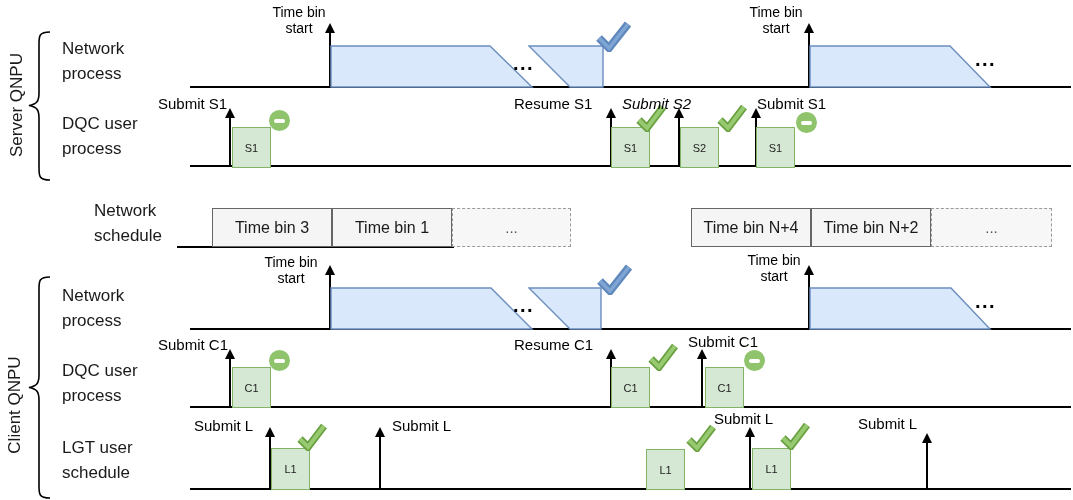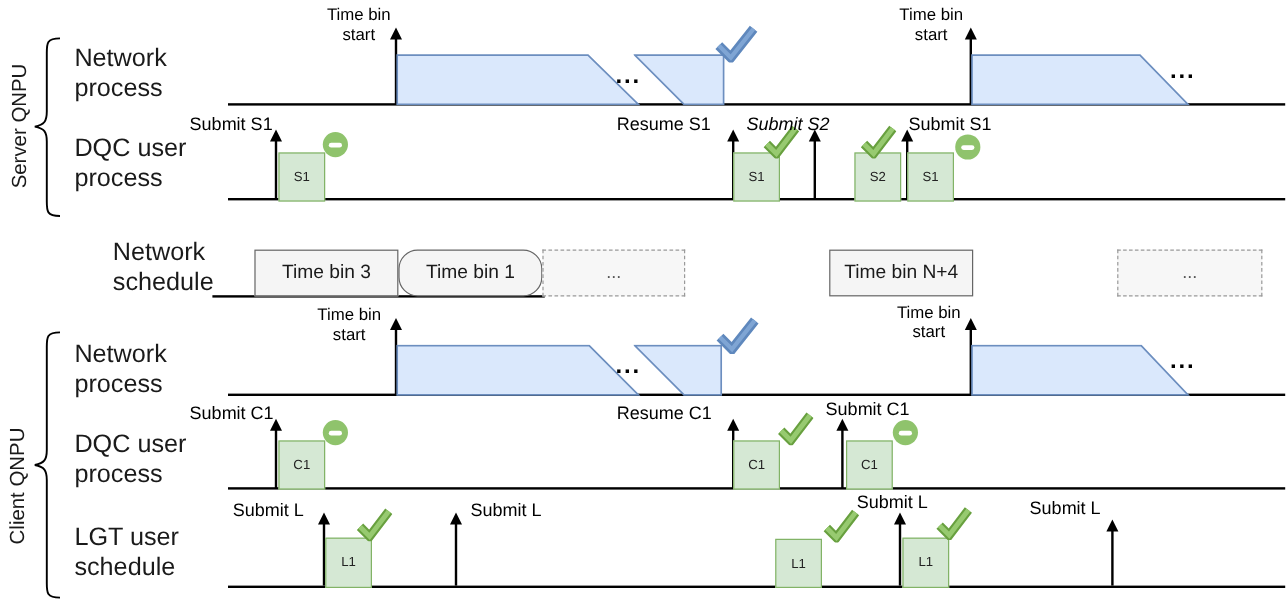--- a/index.html
+++ b/index.html
@@ -1,20 +1,20 @@
 <!DOCTYPE html>
 <html><head>
 <meta charset="utf-8">
 <style>
   html,body{margin:0;padding:0;background:#fff;}
   .canvas{position:relative;width:1073px;height:500px;background:#fff;overflow:hidden;
           font-family:"Liberation Sans",sans-serif;color:#111;}
   .abs{position:absolute;}
   .timeline{position:absolute;height:0;border-top:2px solid #000;}
-  .rowlabel{position:absolute;width:108px;font-size:21px;line-height:25px;color:#1a1a1a;}
+  .rowlabel{position:absolute;width:108px;font-size:17px;line-height:25px;color:#1a1a1a;}
   .rotlabel{position:absolute;height:20px;font-size:17px;color:#1a1a1a;text-align:center;
             transform:rotate(-90deg);transform-origin:center center;white-space:nowrap;}
   .tbstart{position:absolute;width:60px;font-size:14px;line-height:16px;text-align:center;color:#000;}
   .evlabel{position:absolute;font-size:15px;white-space:nowrap;color:#000;}
   .arrow{position:absolute;width:2px;}
   .arrow .stem{position:absolute;left:0;top:7px;bottom:0;width:2px;background:#000;}
   .arrow .head{position:absolute;left:-4px;top:0;width:0;height:0;
                border-left:5px solid transparent;border-right:5px solid transparent;
                border-bottom:10px solid #000;}
   .gbox{position:absolute;width:39px;height:41px;background:#d5e8d4;border:1.5px solid #82b366;
@@ -101,41 +101,42 @@
   <svg class="abs" style="left:636px;top:104px;" width="30" height="28">
     <path d="M3 16 L11 24 L27 3" fill="none" stroke="#68a03f" stroke-width="7.5"></path>
     <path d="M3 16 L11 24 L27 3" fill="none" stroke="#97ca70" stroke-width="4"></path>
   </svg>
 
   <div class="evlabel" style="left:622px;top:95px;font-style:italic;">Submit S2</div>
   <div class="arrow" style="left:678px;top:108px;height:58px;">
       <span class="head"></span>
       <span class="stem"></span>
     </div>
-  <div class="gbox" style="left:680px;top:127px;margin-left:32px;">S2</div>
+  <div class="gbox" style="left:680px;top:127px;">S2</div>
   <svg class="abs" style="left:717px;top:104px;" width="30" height="28">
     <path d="M3 16 L11 24 L27 3" fill="none" stroke="#68a03f" stroke-width="7.5"></path>
     <path d="M3 16 L11 24 L27 3" fill="none" stroke="#97ca70" stroke-width="4"></path>
   </svg>
 
   <div class="evlabel" style="left:757px;top:95px;">Submit S1</div>
   <div class="arrow" style="left:755px;top:108px;height:58px;">
       <span class="head"></span>
       <span class="stem"></span>
     </div>
   <div class="gbox" style="left:756px;top:127px;">S1</div>
   <div class="minus" style="left:796px;top:112px;">
       <span class="bar"></span>
     </div>
 
   <div class="abs" style="left:177px;top:246px;width:277px;border-top:2px solid #000;"></div>
   <div class="bin solid" style="left:212px;width:120px;">Time bin 3</div>
-  <div class="bin solid" style="left:332px;width:120px;border-radius:16px;">Time bin 1</div>
+  <div class="bin solid" style="left:332px;width:120px;">Time bin 1</div>
   <div class="bin dashed" style="left:452px;width:119px;">...</div>
   <div class="bin solid" style="left:691px;width:120px;">Time bin N+4</div>
+  <div class="bin solid" style="left:811px;width:120px;">Time bin N+2</div>
   <div class="bin dashed" style="left:931px;width:121px;">...</div>
 
   <div class="tbstart" style="left:261px;top:254px;">Time bin start</div>
   <div class="arrow" style="left:329px;top:265px;height:64px;">
       <span class="head"></span>
       <span class="stem"></span>
     </div>
   <svg class="abs" style="left:330px;top:287px;" width="204" height="43">
     <polygon points="1,42 1,1 161,1 202,42" fill="#dae8fc" stroke="#6c8ebf" stroke-width="1.4"></polygon>
   </svg>

